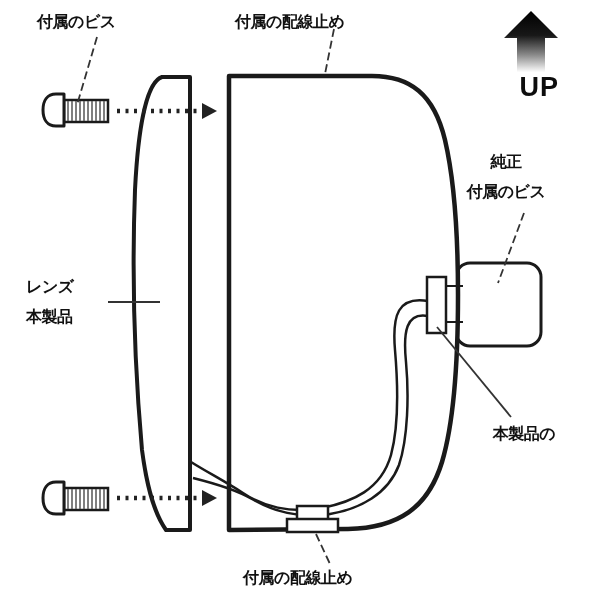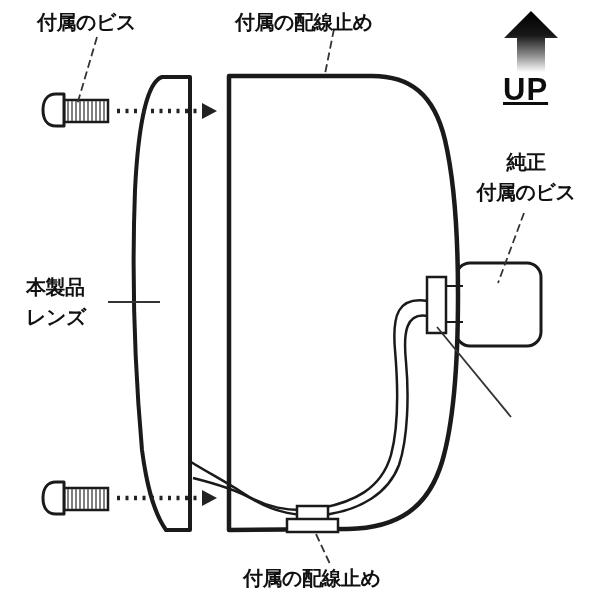--- a/index.html
+++ b/index.html
@@ -2,29 +2,28 @@
 <html><head>
 <meta charset="utf-8">
 <style>
   html,body{margin:0;padding:0;background:#fff;}
   #stage{
     position:relative;width:600px;height:600px;background:#fff;overflow:hidden;
     font-family:"Liberation Sans","DejaVu Sans",sans-serif;
   }
   #diagram-svg{position:absolute;left:0;top:0;}
   .lbl{
-    position:absolute;color:#111;font-weight:bold;font-size:20px;
+    position:absolute;color:#111;font-weight:bold;font-size:16px;
     letter-spacing:-0.5px;line-height:30px;white-space:nowrap;
   }
   .lbl.center{text-align:center;}
   #label-up{
-    position:absolute;left:503px;top:72px;width:56px;text-align:left;
-    color:#0d0d0d;font-weight:bold;font-size:31px;letter-spacing:1px;
+    position:absolute;left:503px;top:72px;width:56px;text-align:right;
+    color:#0d0d0d;font-weight:bold;font-size:27px;letter-spacing:1px;
     font-family:"Liberation Sans","DejaVu Sans",sans-serif;
-    text-decoration:underline;
   }
 </style>
 </head>
 <body>
 
 <div id="stage">
 
   <svg id="diagram-svg" width="600" height="600" viewBox="0 0 600 600">
     <defs>
       <linearGradient id="upGrad" x1="0" y1="0" x2="0" y2="1">
@@ -128,28 +127,29 @@
       <polygon points="531,11 558,38 545,38 545,72 517,72 517,38 504,38" fill="url(#upGrad)"></polygon>
     </g>
   </svg>
 
   <div class="lbl" style="left:37px;top:7px;">付属のビス</div>
 
   <div class="lbl" style="left:235px;top:7px;">付属の配線止め</div>
 
   <div id="label-up">UP</div>
 
-  <div class="lbl center" style="left:476px;top:147px;width:100px;">
+  <div class="lbl center" style="left:456px;top:147px;width:100px;">
     <div>純正</div>
     <div>付属のビス</div>
   </div>
 
   <div class="lbl" style="left:26px;top:272px;">
+    <div>レンズ</div>
     <div>本製品</div>
-    <div>レンズ</div>
   </div>
 
   <div class="lbl center" style="left:474px;top:419px;width:100px;">
+    <div>本製品の</div>
   </div>
 
   <div class="lbl" style="left:243px;top:563px;text-align:right;">付属の配線止め</div>
 
 </div>
 
 </body></html>

